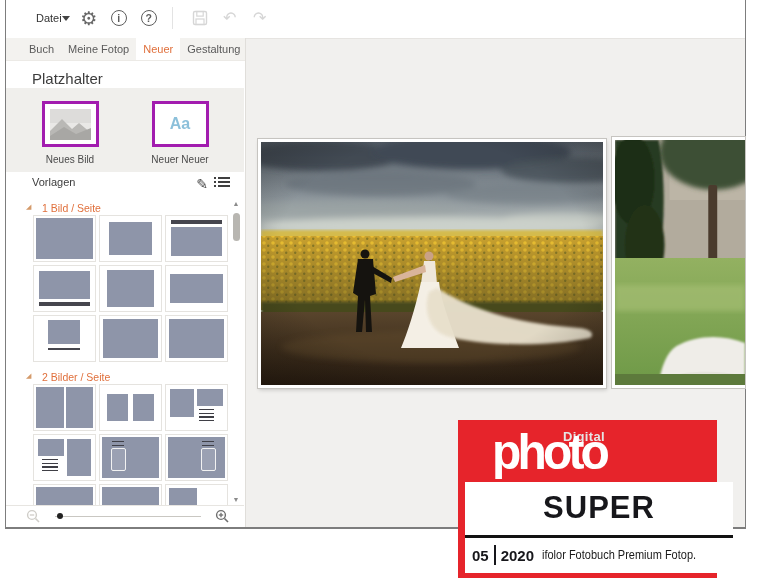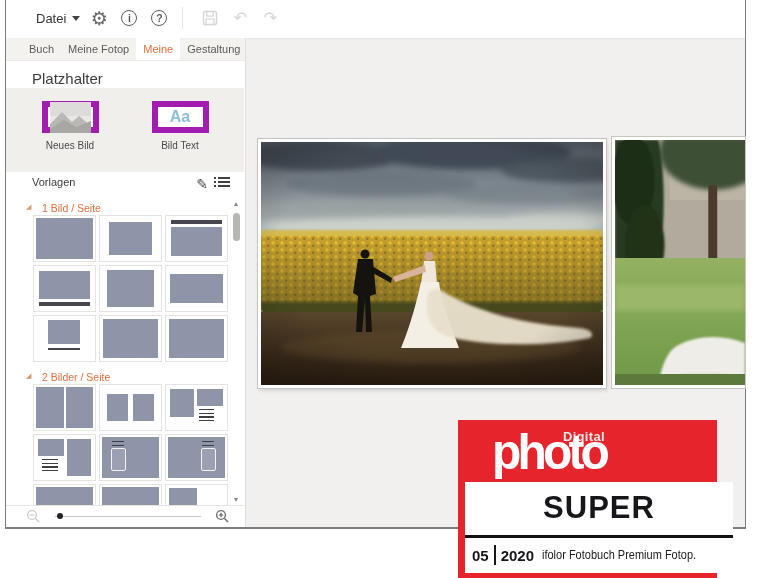--- a/index.html
+++ b/index.html
@@ -12,21 +12,21 @@
   html,body{width:770px;height:578px;background:#fff;overflow:hidden;
     font-family:"Liberation Sans",sans-serif;position:relative}
 
   
   .window{position:absolute;left:5px;top:-2px;width:741px;height:531px;background:#fff;
     border:1px solid #7d7d7d;border-top:none;border-bottom-width:2px}
 
   
   .toolbar{position:absolute;left:0;top:0;right:0;height:40px;background:#fff;
     display:flex;align-items:center;padding-left:30px}
-  .file-btn{display:flex;align-items:center;gap:6px;font-size:13px;color:#333;cursor:default}
+  .file-btn{display:flex;align-items:center;font-size:11px;color:#333;cursor:default}
   .caret{width:0;height:0;border-left:4px solid transparent;border-right:4px solid transparent;
     border-top:5px solid #444;margin-top:1px}
   .tb-icon{width:22px;height:22px;display:flex;align-items:center;justify-content:center;margin-left:8px}
   .gear-glyph{font-size:19px;color:#666;line-height:1}
   .ring{width:16px;height:16px;border:1.4px solid #5c5c5c;border-radius:50%;
     display:flex;align-items:center;justify-content:center;font-size:10.5px;color:#5c5c5c;font-weight:bold}
   .tb-sep{width:1px;height:22px;background:#e3e3e3;margin:0 8px 0 12px}
   .disabled-glyph{font-size:16px;color:#d6d6d6;line-height:1}
 
   
@@ -40,21 +40,21 @@
     border-bottom:1px solid #eceae6}
   .tab{padding:5px 7px 12px 7px;cursor:default;white-space:nowrap}
   .tab.active{background:#fff;color:var(--accent)}
 
   .side-title{position:absolute;left:26px;top:32px;font-size:15px;color:#3c3c3c}
 
   
   .ph-section{position:absolute;left:0;right:1px;top:50px;height:84px;background:#f0efec;
     display:flex;justify-content:center;gap:40px;padding-top:13px}
   .ph-item{width:70px;text-align:center}
-  .ph-card{width:57px;height:32px;margin:0 auto;background:#fff;border:6px solid #a21caf;
+  .ph-card{width:57px;height:46px;margin:0 auto;background:#fff;border:3px solid #a21caf;
     display:flex;align-items:center;justify-content:center}
   .ph-label{font-size:10px;color:#4a4a4a;margin-top:7px;white-space:nowrap}
   .aa-glyph{font-size:16px;color:#8cc0da;font-weight:bold}
 
   
   .vorlagen-row{position:absolute;left:0;right:1px;top:138px;height:22px;display:flex;align-items:flex-start;
     padding:0 14px 0 26px}
   .vorlagen-title{flex:1;font-size:11px;color:#3c3c3c}
   .pencil-glyph{font-size:14px;color:#3f3f3f;margin-right:10px;transform:rotate(0deg)}
   .list-icon{display:flex;flex-direction:column;gap:2.5px;margin-top:1px}
@@ -141,21 +141,21 @@
     </div>
   </div>
 
   <div class="main">
 
     <div class="sidebar">
 
       <div class="tabbar">
         <div class="tab">Buch</div>
         <div class="tab">Meine Fotop</div>
-        <div class="tab active">Meine</div>
+        <div class="tab active">Neuer</div>
         <div class="tab">Gestaltung</div>
       </div>
 
       <div class="side-title">Platzhalter</div>
 
       <div class="ph-section">
         <div class="ph-item">
           <div class="ph-card">
             <svg width="41" height="31" viewBox="0 0 41 31">
               <rect width="41" height="31" fill="#e9e8e6"></rect>
@@ -163,21 +163,21 @@
               <path d="M0,22 L12,10 L22,20 L29,14 L41,24 L41,31 L0,31 Z" fill="#b9b8b5"></path>
               <path d="M0,27 L14,18 L26,25 L41,19 L41,31 L0,31 Z" fill="#a8a7a4"></path>
             </svg>
           </div>
           <div class="ph-label">Neues Bild</div>
         </div>
         <div class="ph-item">
           <div class="ph-card">
             <span class="aa-glyph">Aa</span>
           </div>
-          <div class="ph-label">Bild Text</div>
+          <div class="ph-label">Neuer Neuer</div>
         </div>
       </div>
 
       <div class="vorlagen-row">
         <div class="vorlagen-title">Vorlagen</div>
         <span class="pencil-glyph">✎</span>
         <span class="list-icon">
             <i></i>
             <i></i>
             <i></i>

